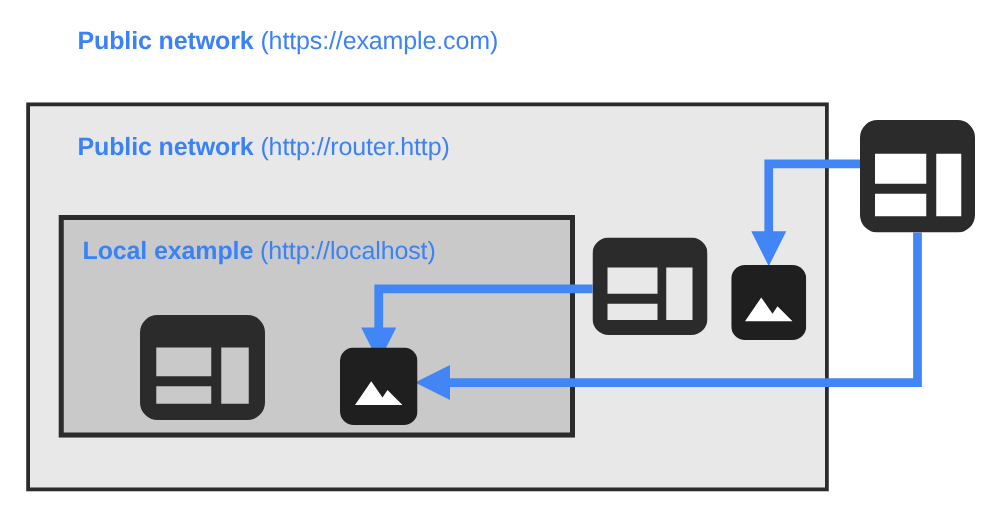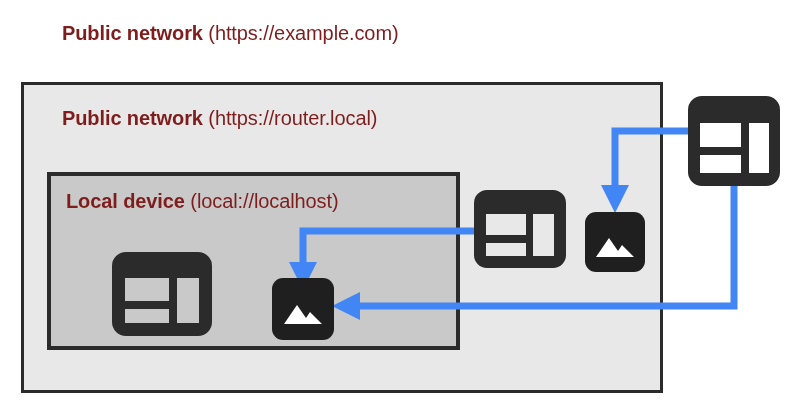--- a/index.html
+++ b/index.html
@@ -16,21 +16,21 @@
   .stage {
     position: relative;
     width: 800px;
     height: 420px;
   }
 
   
   .zone-label {
     position: absolute;
     font-size: 20px;
-    color: #7f1d1d;
+    color: #3b82f6;
     white-space: nowrap;
     letter-spacing: -0.1px;
   }
   .zone-label .strong {
     font-weight: bold;
   }
   .zone-label .addr {
     font-weight: normal;
   }
 
@@ -100,28 +100,28 @@
 
   <div class="zone-label" id="public-label">
     <span class="strong">Public network</span>
     <span class="addr">(https://example.com)</span>
   </div>
 
   <div id="private-zone"></div>
 
   <div class="zone-label" id="private-label">
     <span class="strong">Public network</span>
-    <span class="addr">(https://router.local)</span>
+    <span class="addr">(http://router.http)</span>
   </div>
 
   <div id="local-zone"></div>
 
   <div class="zone-label" id="local-label">
-    <span class="strong">Local device</span>
-    <span class="addr">(local://localhost)</span>
+    <span class="strong">Local example</span>
+    <span class="addr">(http://localhost)</span>
   </div>
 
   <svg id="arrows" viewBox="0 0 800 420" width="800" height="420">
 
     <g>
       <path d="M 474 231 L 303 231 L 303 265" fill="none" stroke="#4285f4" stroke-width="7" stroke-linecap="butt" stroke-linejoin="miter"></path>
       <path d="M 303 290 L 289 262 L 317 262 Z" fill="#4285f4"></path>
     </g>
 
     <g>

